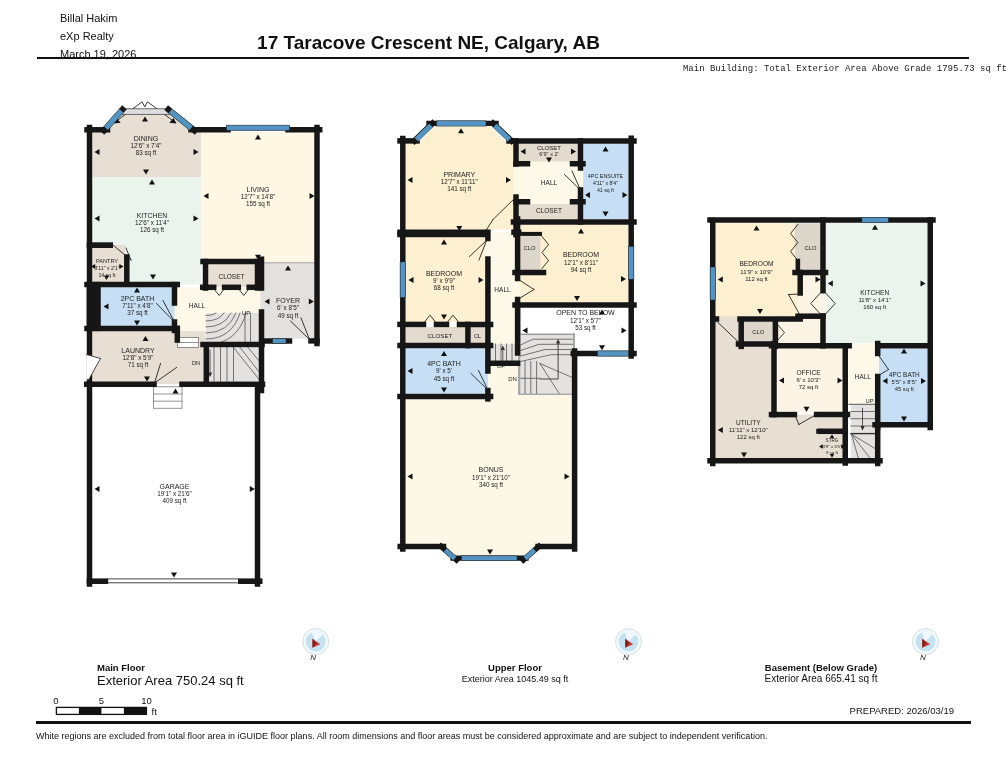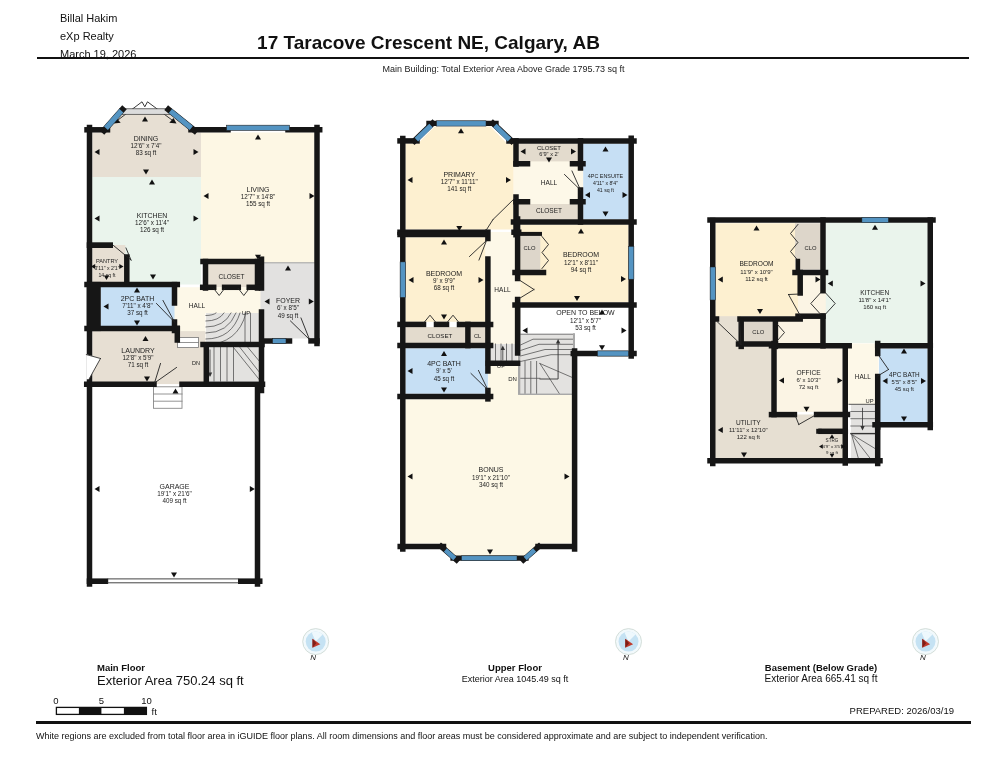--- a/index.html
+++ b/index.html
@@ -8,21 +8,21 @@
 </style>
 </head>
 <body>
 
 <div class="abs" style="left:60px;top:9px;font-size:11px;color:#111;line-height:18px;">Billal Hakim<br>eXp Realty<br>March 19, 2026</div>
 
 <div class="abs" style="left:0;top:32px;width:841px;text-align:center;font-size:19px;font-weight:bold;color:#111;margin-left:8px;">17 Taracove Crescent NE, Calgary, AB</div>
 
 <div class="abs" style="left:37px;top:57px;width:932px;height:2px;background:#111;"></div>
 
-<div class="abs" style="left:0;top:64px;width:1007px;text-align:center;font-size:9px;color:#222;">Main Building: Total Exterior Area Above Grade 1795.73 sq ft</div>
+<div class="abs" style="left:0;top:64px;width:1007px;text-align:right;font-size:9px;color:#222;font-family:Liberation Mono, monospace;">Main Building: Total Exterior Area Above Grade 1795.73 sq ft</div>
 
 <svg class="abs" style="left:0;top:0;" width="1007" height="768" viewBox="0 0 1007 768" font-family="Liberation Sans, sans-serif">
 <g id="mainfloor" fill="none" stroke-linecap="square">
 
 <path d="M92.3,177 L92.3,132.5 L105,132.5 L121.5,113.6 L169.5,113.6 L193.5,132.5 L201,132.5 L201,177 Z" fill="#e7dfd3"></path>
 
 <path d="M92.3,177 L201,177 L201,284.6 L128.8,284.6 L128.8,281.9 L92.3,281.9 L92.3,242.3 L92.3,177 Z" fill="#eaf4ec"></path>
 
 <rect x="92.3" y="245" width="33" height="37" fill="#e7dfd3"></rect>
 

